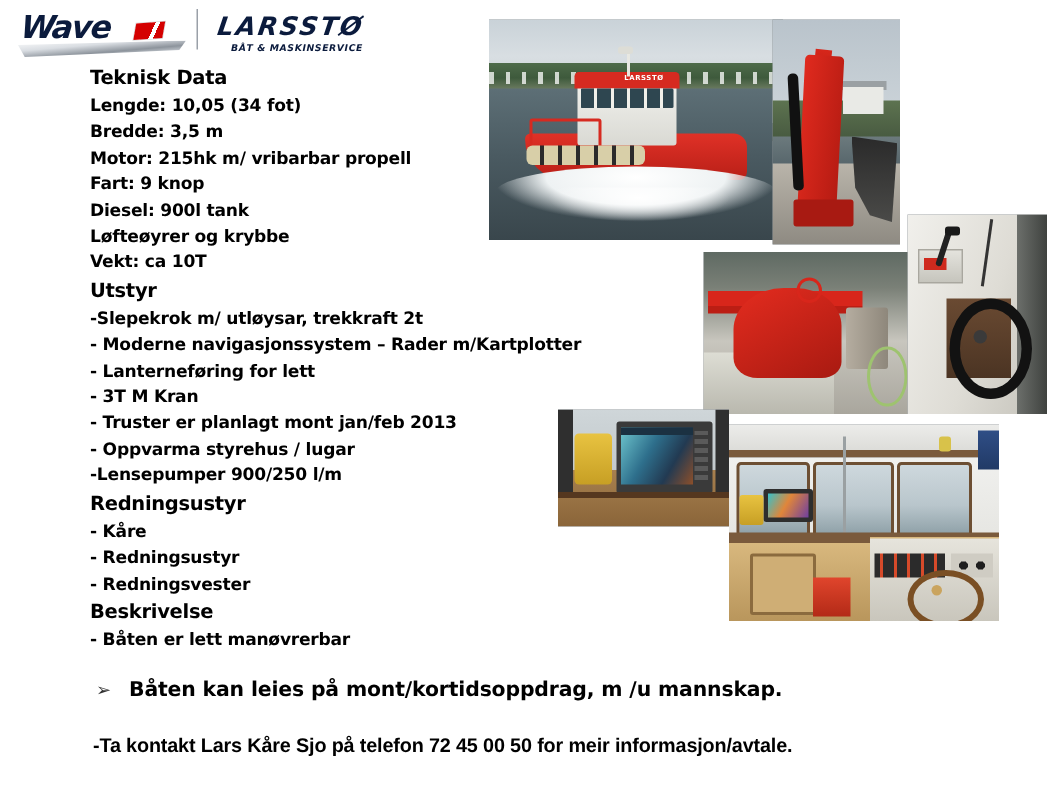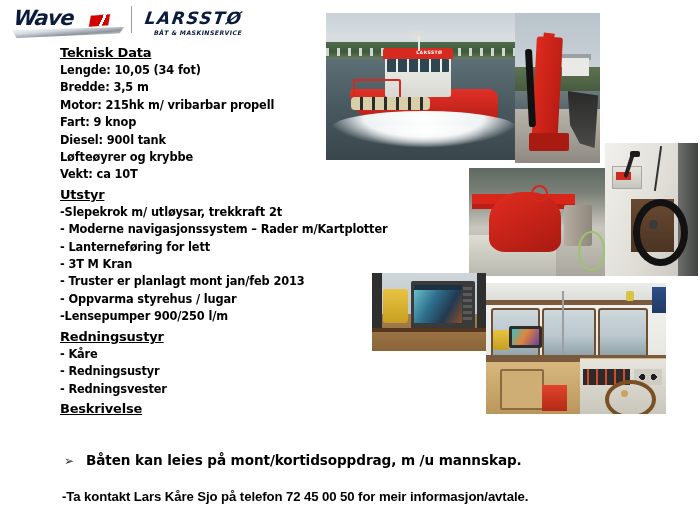--- a/index.html
+++ b/index.html
@@ -58,21 +58,20 @@
     position:absolute;left:60px;top:43px;width:290px;
     font-family:"DejaVu Sans", sans-serif;
     font-weight:bold;
     font-size:11.4px;
     line-height:17.4px;
     color:#000;
     letter-spacing:-0.15px;
   }
   .spec div{white-space:nowrap;}
   .spec .head{
-    text-decoration:underline;
     font-size:13px;
     line-height:19px;
     letter-spacing:-0.2px;
   }
   .spec .gap-top{margin-top:1px;}
 
   
   .bullet-line{
     position:absolute;left:64px;top:452px;width:600px;
     font-family:"DejaVu Sans", sans-serif;
@@ -294,20 +293,21 @@
     <div>- Truster  er planlagt mont jan/feb 2013</div>
     <div>- Oppvarma styrehus / lugar</div>
     <div>-Lensepumper  900/250 l/m</div>
 
     <div class="head gap-top">Redningsustyr</div>
     <div>- Kåre</div>
     <div>- Redningsustyr</div>
     <div>- Redningsvester</div>
 
     <div class="head gap-top">Beskrivelse</div>
+    <div>- Båten er lett manøvrerbar</div>
   </div>
 
   <div class="bullet-line">
     <span class="bullet-mark">➢</span><span>Båten kan leies på mont/kortidsoppdrag, m /u mannskap.</span>
   </div>
 
   <div class="contact-line">-Ta kontakt Lars Kåre Sjo på telefon 72 45 00 50 for meir informasjon/avtale.</div>
 
   <div class="photo" id="photo-boat">
     <div class="sky"></div>

